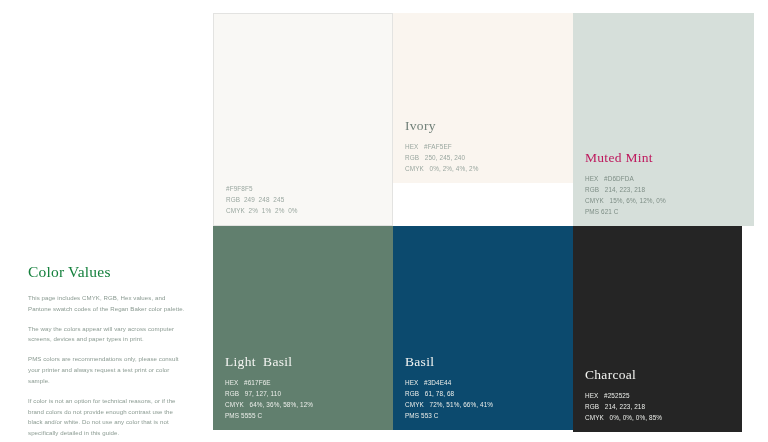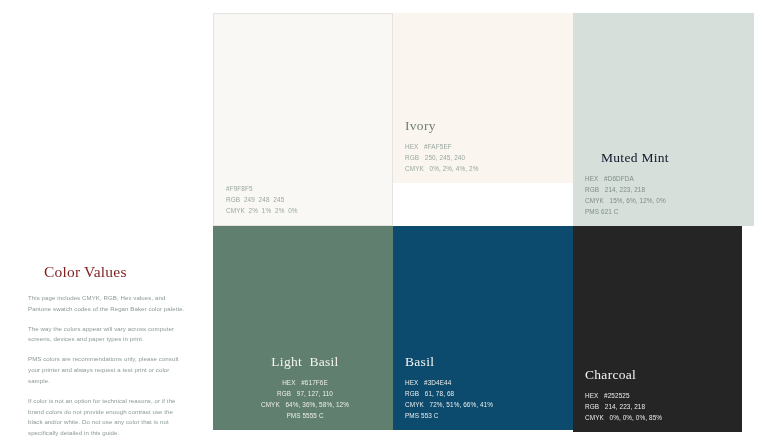--- a/index.html
+++ b/index.html
@@ -30,23 +30,23 @@
     position: absolute;
     left: 28px;
     top: 263px;
     width: 160px;
   }
   #info-title {
     font-family: "Liberation Serif", serif;
     font-size: 15.5px;
     line-height: 1.15;
     font-weight: 400;
-    color: #7f1d1d;
+    color: #15803d;
     letter-spacing: 0.2px;
-    margin: 0 0 12px 16px;
+    margin: 0 0 12px 0;
   }
   .info-para {
     font-family: "Liberation Sans", sans-serif;
     font-size: 6.1px;
     line-height: 1.78;
     color: #8a9a91;
     margin: 0 0 9px 0;
     letter-spacing: 0.08px;
   }
   .info-para:last-child { margin-bottom: 0; }
@@ -98,35 +98,34 @@
     background: #FAF5EF;
   }
   #swatch-muted-mint {
     left: 360px; top: 0; width: 181px; height: 213px;
     background: #D6DFDA;
   }
   
   #swatch-light-basil {
     left: 0; top: 213px; width: 180px; height: 204px;
     background: #617F6E;
-    text-align: center;
   }
   #swatch-basil {
     left: 180px; top: 213px; width: 180px; height: 204px;
     background: #0c4a6e;
   }
   #swatch-charcoal {
     left: 360px; top: 213px; width: 169px; height: 206px;
     background: #252525;
   }
 
   
   .on-light .swatch-name { color: #6f7f77; }
   .on-light .swatch-lines { color: #9aa7a0; }
-  .on-mint .swatch-name { color: #0f172a; margin-left: 16px; }
+  .on-mint .swatch-name { color: #be185d; }
   .on-mint .swatch-lines { color: #7e8e86; }
   .on-dark .swatch-name { color: #f4f5f2; }
   .on-dark .swatch-lines { color: #eceeea; }
 </style>
 </head>
 <body>
 
 <div id="info-panel">
   <div id="info-inner">
     <h1 id="info-title">Color Values</h1>

